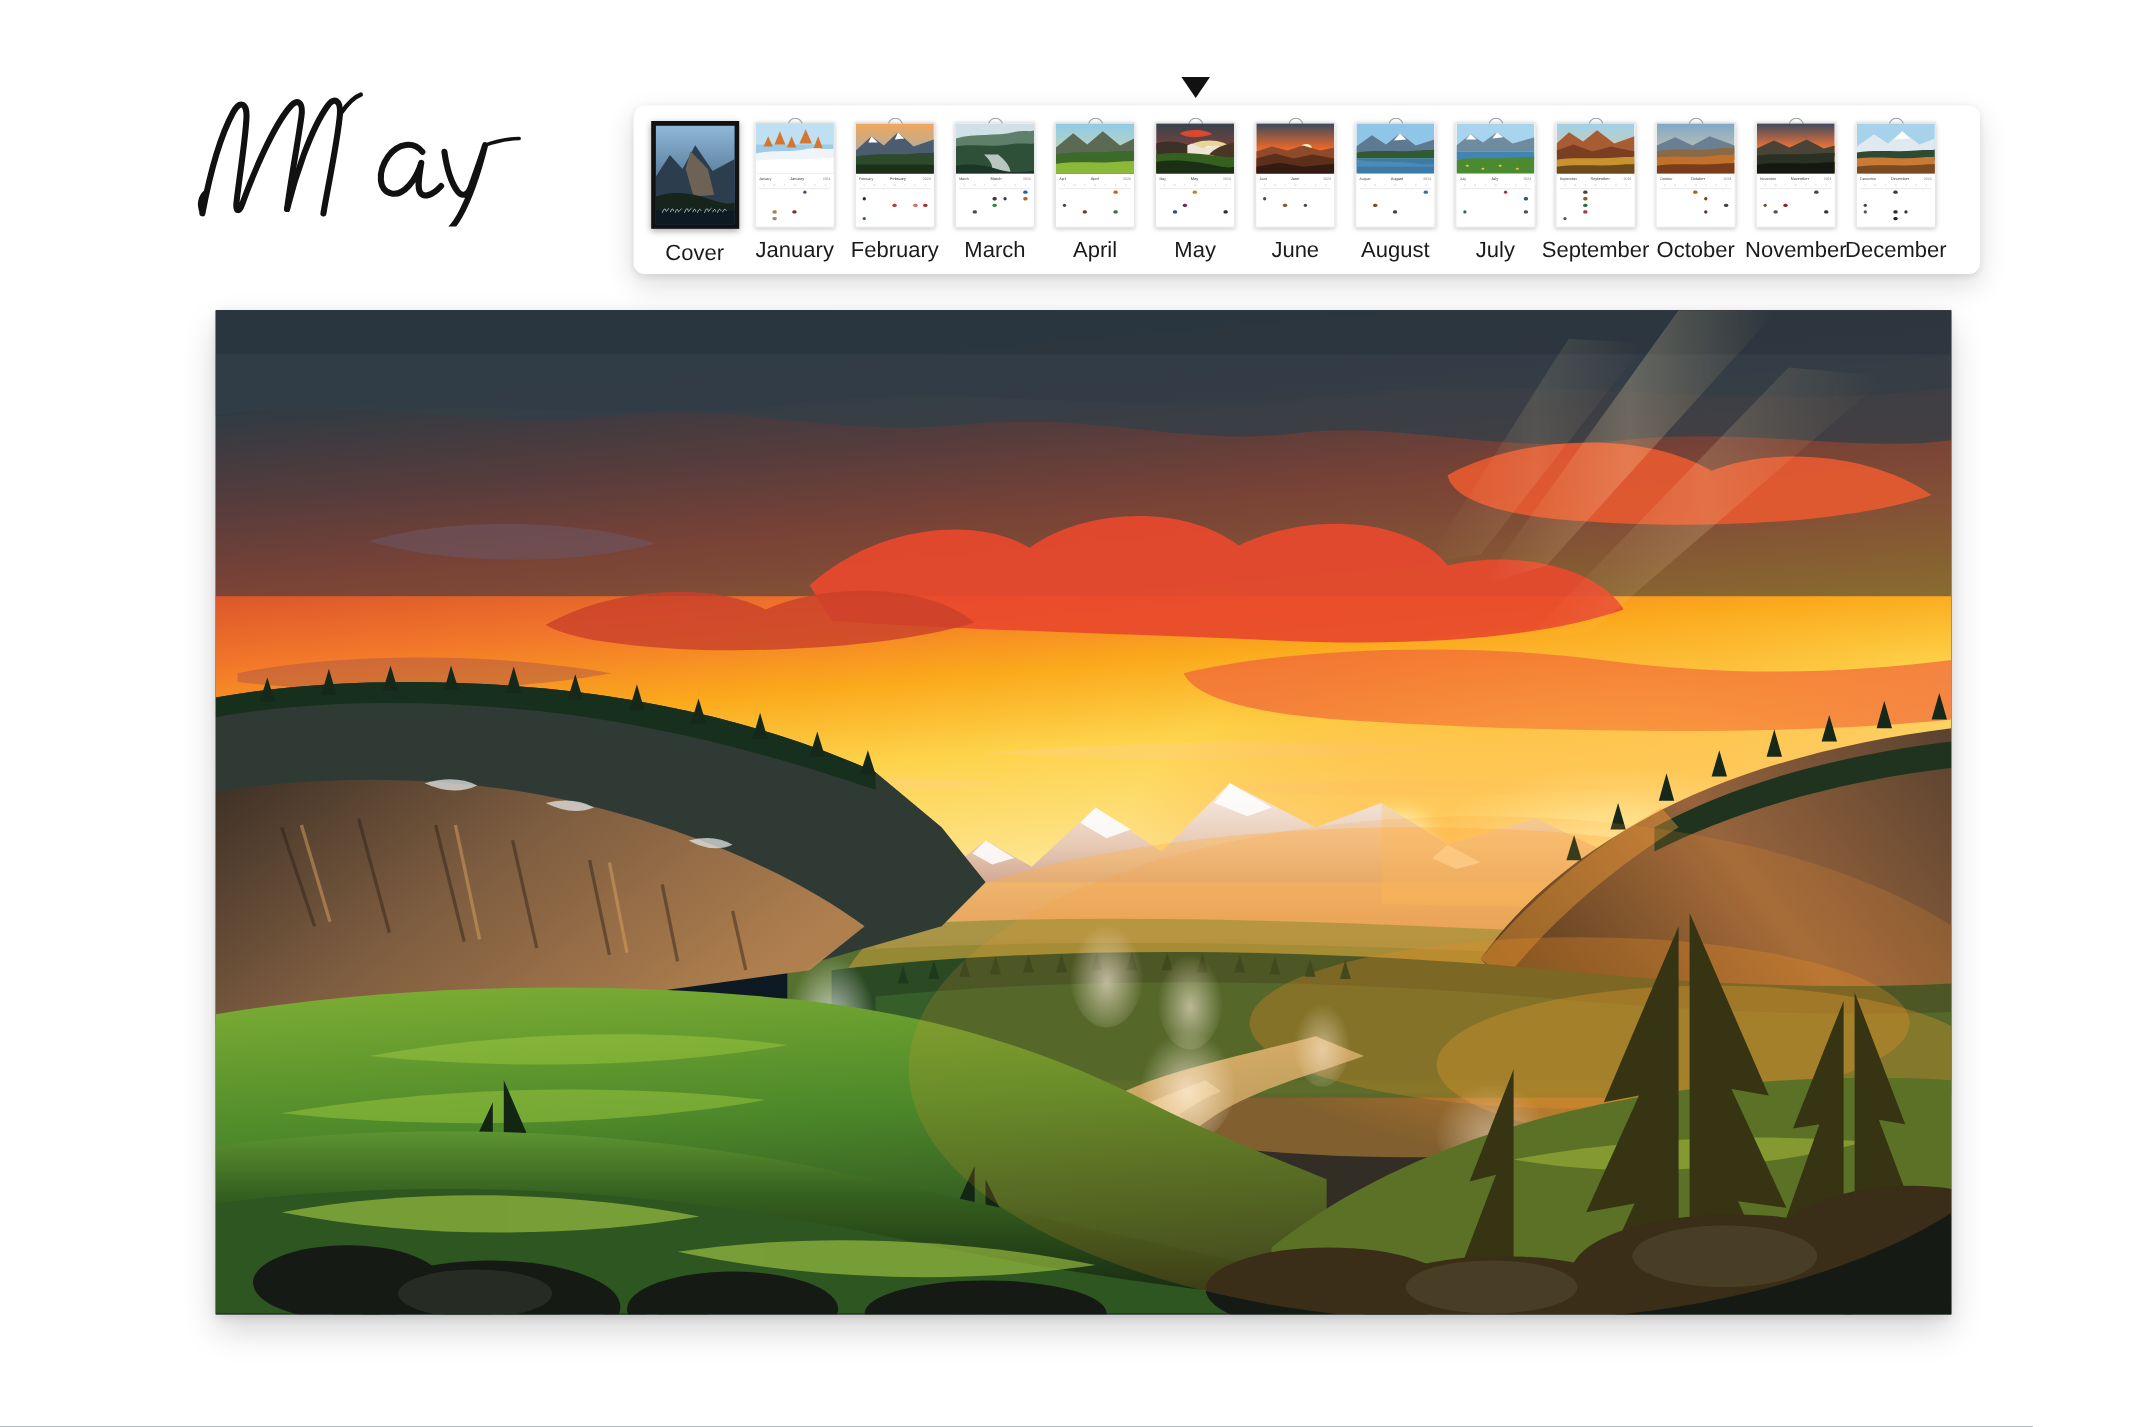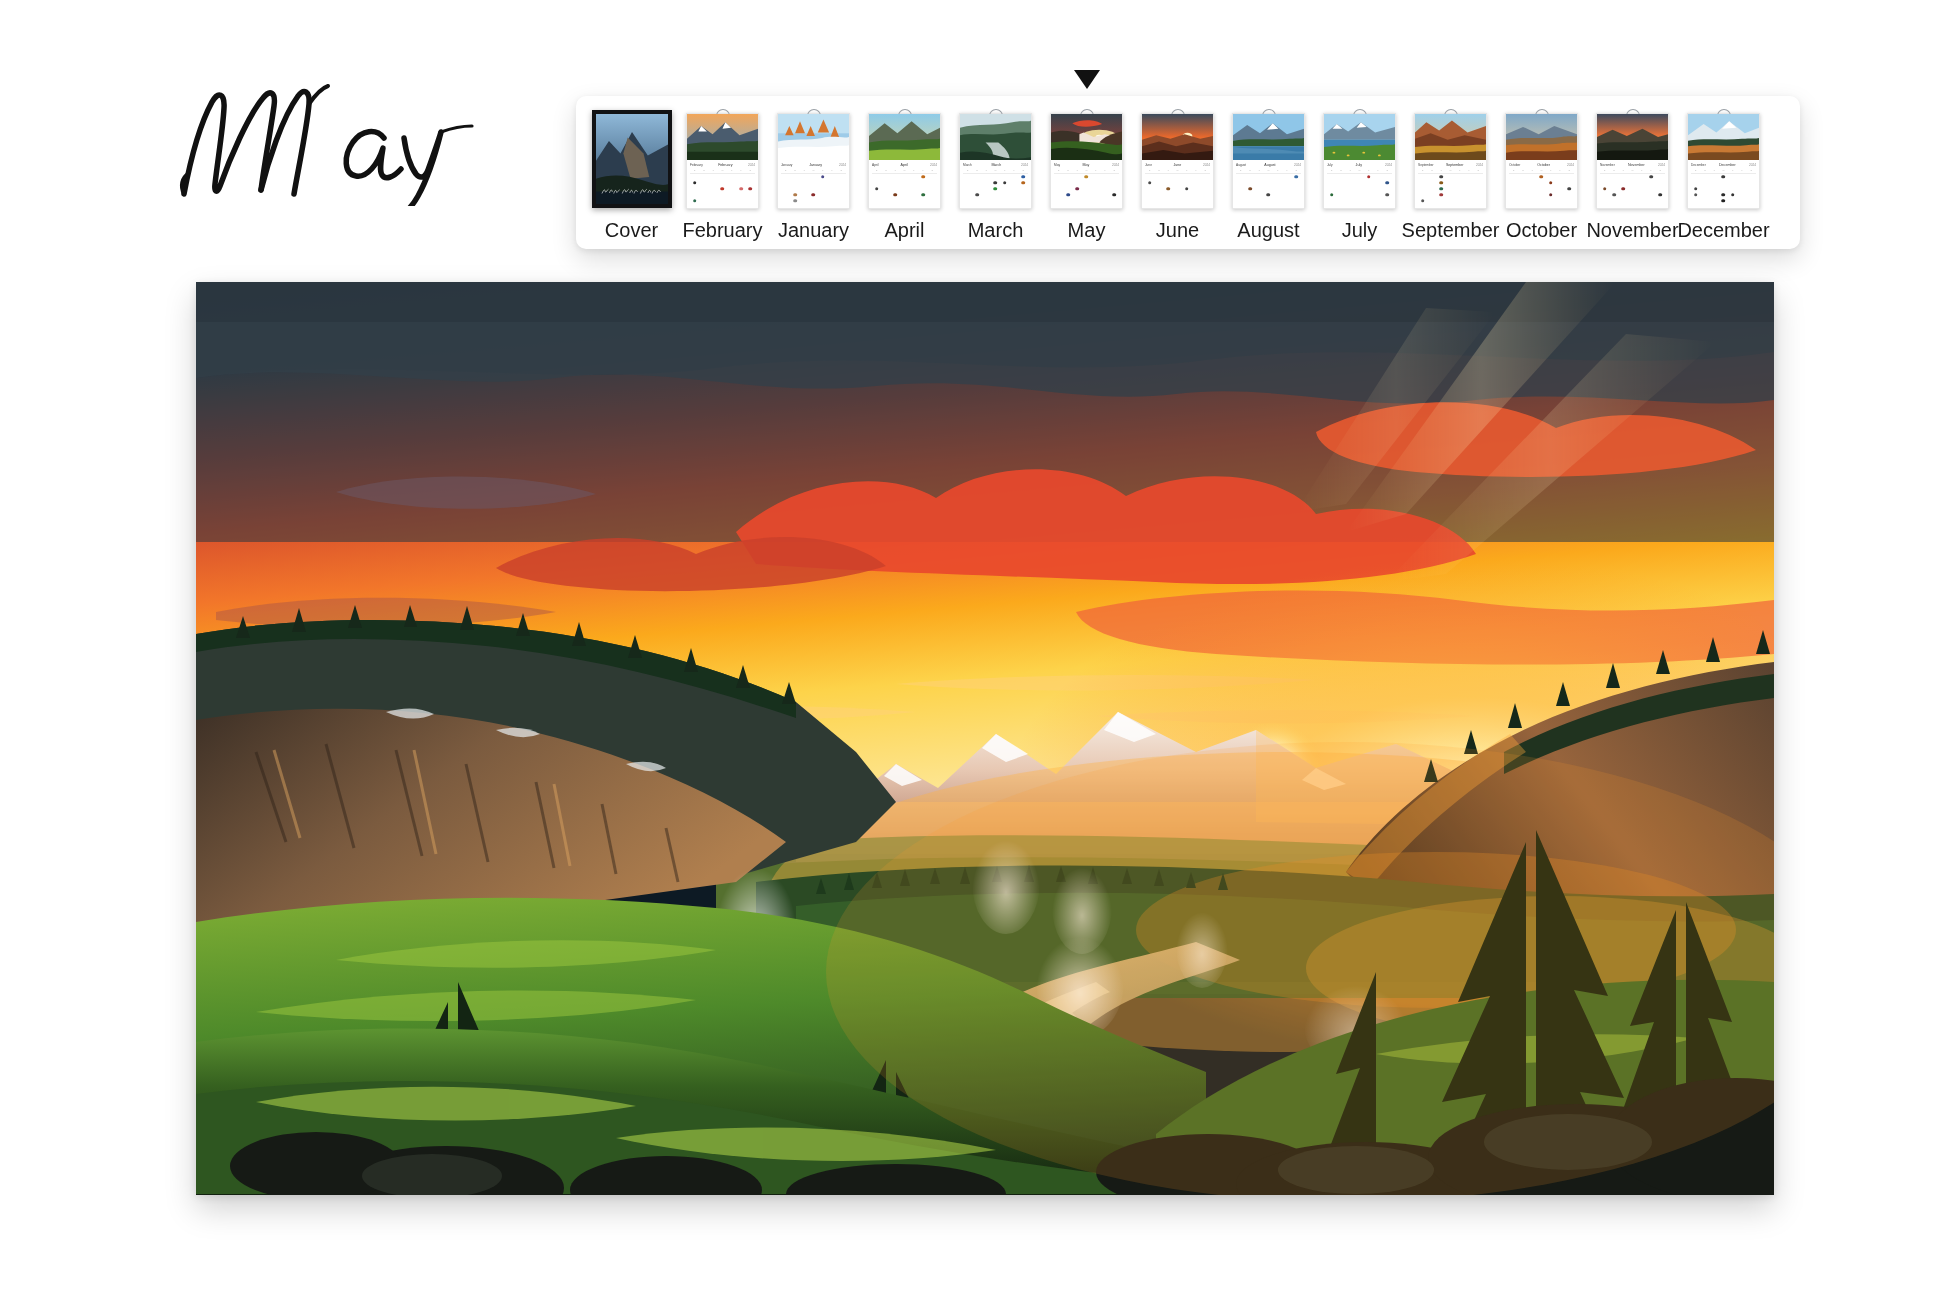--- a/index.html
+++ b/index.html
@@ -26,21 +26,21 @@
     left:576px; top:96px;
     width:1224px;
   }
   #thumb-strip{
     position:relative;
     background:#ffffff;
     border-radius:10px;
     box-shadow:0 10px 26px rgba(0,0,0,.14), 0 2px 6px rgba(0,0,0,.08);
     padding:14px 10px 6px 10px;
     display:flex;
-    align-items:flex-end;
+    align-items:center;
     justify-content:flex-start;
   }
   .thumb{
     width:89px;
     margin:0 1px;
     display:flex;
     flex-direction:column;
     align-items:center;
     cursor:pointer;
   }
@@ -196,20 +196,88 @@
                 </g>
               </svg></div></div>
         </div>
         <div class="thumb-label">Cover</div>
       </div>
       <div class="thumb">
         <div class="thumb-frame">
           <div class="wallcal">
             <div class="hanger"></div>
             <div class="wc-photo"><svg viewBox="0 0 100 100" preserveAspectRatio="none" width="100%" height="100%">
+                <rect width="100" height="100" fill="#9ecbe8"></rect>
+                <rect width="100" height="42" fill="#bfe0f2"></rect>
+                <path d="M10 46 l6 -20 l6 20z M24 42 l7 -26 l7 26z M40 48 l6 -22 l6 22z M56 40 l8 -28 l8 28z M74 50 l6 -24 l6 24z" fill="#d4762f"></path>
+                <path d="M0 60 C20 52 44 58 62 52 C80 46 92 54 100 50 V100 H0 Z" fill="#eef4f8"></path>
+                <path d="M0 74 C26 68 54 74 78 70 C90 68 96 70 100 68 V100 H0 Z" fill="#ffffff"></path>
+              </svg></div>
+            <div class="wc-grid">
+              <div class="wc-head">
+                <span class="mon">January</span>
+                <span class="scr">January</span>
+                <span class="yr">2024</span>
+              </div>
+              <div class="wc-dow">
+                <span>S</span>
+                <span>M</span>
+                <span>T</span>
+                <span>W</span>
+                <span>T</span>
+                <span>F</span>
+                <span>S</span>
+              </div>
+              <div class="wc-days">
+                <span>·</span>
+                <span>·</span>
+                <span>·</span>
+                <span>·</span>
+                <span class="dot" style="--dc: #4a4a8a;"></span>
+                <span>·</span>
+                <span>·</span>
+                <span>·</span>
+                <span>·</span>
+                <span>·</span>
+                <span>·</span>
+                <span>·</span>
+                <span>·</span>
+                <span>·</span>
+                <span>·</span>
+                <span>·</span>
+                <span>·</span>
+                <span>·</span>
+                <span>·</span>
+                <span>·</span>
+                <span>·</span>
+                <span>·</span>
+                <span class="dot" style="--dc: #b07a4a;"></span>
+                <span>·</span>
+                <span class="dot" style="--dc: #8a2b2b;"></span>
+                <span>·</span>
+                <span>·</span>
+                <span>·</span>
+                <span>·</span>
+                <span class="dot" style="--dc: #8a8a8a;"></span>
+                <span>·</span>
+                <span>·</span>
+                <span>·</span>
+                <span>·</span>
+                <span>·</span>
+              </div>
+            </div>
+          </div>
+        </div>
+        <div class="thumb-label">January</div>
+      </div>
+      <div class="thumb">
+        <div class="thumb-frame">
+          <div class="wallcal">
+            <div class="hanger"></div>
+            <div class="wc-photo"><svg viewBox="0 0 100 100" preserveAspectRatio="none" width="100%" height="100%">
                 <defs>
                   <linearGradient id="g2" x1="0" y1="0" x2="0" y2="1">
                     <stop offset="0" stop-color="#f2a65a"></stop>
                     <stop offset="1" stop-color="#7fb3d5"></stop>
                   </linearGradient>
                 </defs>
                 <rect width="100" height="100" fill="url(#g2)"></rect>
                 <path d="M0 54 L20 26 L36 44 L54 18 L74 46 L100 32 V100 H0 Z" fill="#4a5c6e"></path>
                 <path d="M54 18 L62 30 L50 32z M20 26 L28 38 L16 38z" fill="#ffffff"></path>
                 <path d="M0 66 C26 58 52 64 76 60 C88 58 96 60 100 58 V100 H0 Z" fill="#2d4a2c"></path>
@@ -270,82 +338,82 @@
             </div>
           </div>
         </div>
         <div class="thumb-label">February</div>
       </div>
       <div class="thumb">
         <div class="thumb-frame">
           <div class="wallcal">
             <div class="hanger"></div>
             <div class="wc-photo"><svg viewBox="0 0 100 100" preserveAspectRatio="none" width="100%" height="100%">
-                <rect width="100" height="100" fill="#9ecbe8"></rect>
-                <rect width="100" height="42" fill="#bfe0f2"></rect>
-                <path d="M10 46 l6 -20 l6 20z M24 42 l7 -26 l7 26z M40 48 l6 -22 l6 22z M56 40 l8 -28 l8 28z M74 50 l6 -24 l6 24z" fill="#d4762f"></path>
-                <path d="M0 60 C20 52 44 58 62 52 C80 46 92 54 100 50 V100 H0 Z" fill="#eef4f8"></path>
-                <path d="M0 74 C26 68 54 74 78 70 C90 68 96 70 100 68 V100 H0 Z" fill="#ffffff"></path>
+                <rect width="100" height="100" fill="#cfe0e6"></rect>
+                <path d="M0 30 C24 20 52 26 74 18 C88 13 96 18 100 14 V58 H0 Z" fill="#5e7f6a"></path>
+                <path d="M0 46 C22 40 46 48 68 42 C84 38 94 42 100 40 V100 H0 Z" fill="#2e4f38"></path>
+                <path d="M36 62 C44 74 50 86 44 100 L70 100 C70 84 62 72 54 62 Z" fill="#b8c7c2"></path>
+                <path d="M0 84 C20 78 40 84 56 92 C68 98 84 98 100 94 V100 H0 Z" fill="#1d3526"></path>
               </svg></div>
             <div class="wc-grid">
               <div class="wc-head">
-                <span class="mon">January</span>
-                <span class="scr">January</span>
+                <span class="mon">March</span>
+                <span class="scr">March</span>
                 <span class="yr">2024</span>
               </div>
               <div class="wc-dow">
                 <span>S</span>
                 <span>M</span>
                 <span>T</span>
                 <span>W</span>
                 <span>T</span>
                 <span>F</span>
                 <span>S</span>
               </div>
               <div class="wc-days">
                 <span>·</span>
                 <span>·</span>
                 <span>·</span>
                 <span>·</span>
-                <span class="dot" style="--dc: #4a4a8a;"></span>
-                <span>·</span>
-                <span>·</span>
-                <span>·</span>
-                <span>·</span>
-                <span>·</span>
-                <span>·</span>
-                <span>·</span>
-                <span>·</span>
-                <span>·</span>
-                <span>·</span>
-                <span>·</span>
-                <span>·</span>
-                <span>·</span>
-                <span>·</span>
-                <span>·</span>
-                <span>·</span>
-                <span>·</span>
-                <span class="dot" style="--dc: #b07a4a;"></span>
-                <span>·</span>
-                <span class="dot" style="--dc: #8a2b2b;"></span>
-                <span>·</span>
-                <span>·</span>
-                <span>·</span>
-                <span>·</span>
-                <span class="dot" style="--dc: #8a8a8a;"></span>
+                <span>·</span>
+                <span>·</span>
+                <span class="dot" style="--dc: #2e5fa3;"></span>
+                <span>·</span>
+                <span>·</span>
+                <span>·</span>
+                <span class="dot" style="--dc: #3a3a3a;"></span>
+                <span class="dot" style="--dc: #3a3a3a;"></span>
+                <span>·</span>
+                <span class="dot" style="--dc: #b5651d;"></span>
+                <span>·</span>
+                <span>·</span>
+                <span>·</span>
+                <span class="dot" style="--dc: #2e8b3a;"></span>
+                <span>·</span>
+                <span>·</span>
+                <span>·</span>
+                <span>·</span>
+                <span class="dot" style="--dc: #4a4a4a;"></span>
+                <span>·</span>
+                <span>·</span>
+                <span>·</span>
+                <span>·</span>
+                <span>·</span>
+                <span>·</span>
+                <span>·</span>
                 <span>·</span>
                 <span>·</span>
                 <span>·</span>
                 <span>·</span>
                 <span>·</span>
               </div>
             </div>
           </div>
         </div>
-        <div class="thumb-label">January</div>
+        <div class="thumb-label">March</div>
       </div>
       <div class="thumb">
         <div class="thumb-frame">
           <div class="wallcal">
             <div class="hanger"></div>
             <div class="wc-photo"><svg viewBox="0 0 100 100" preserveAspectRatio="none" width="100%" height="100%">
                 <defs>
                   <linearGradient id="g4" x1="0" y1="0" x2="0" y2="1">
                     <stop offset="0" stop-color="#8ecbe8"></stop>
                     <stop offset="1" stop-color="#e0d99a"></stop>
@@ -405,88 +473,20 @@
                 <span>·</span>
                 <span>·</span>
                 <span>·</span>
                 <span>·</span>
                 <span>·</span>
               </div>
             </div>
           </div>
         </div>
         <div class="thumb-label">April</div>
-      </div>
-      <div class="thumb">
-        <div class="thumb-frame">
-          <div class="wallcal">
-            <div class="hanger"></div>
-            <div class="wc-photo"><svg viewBox="0 0 100 100" preserveAspectRatio="none" width="100%" height="100%">
-                <rect width="100" height="100" fill="#cfe0e6"></rect>
-                <path d="M0 30 C24 20 52 26 74 18 C88 13 96 18 100 14 V58 H0 Z" fill="#5e7f6a"></path>
-                <path d="M0 46 C22 40 46 48 68 42 C84 38 94 42 100 40 V100 H0 Z" fill="#2e4f38"></path>
-                <path d="M36 62 C44 74 50 86 44 100 L70 100 C70 84 62 72 54 62 Z" fill="#b8c7c2"></path>
-                <path d="M0 84 C20 78 40 84 56 92 C68 98 84 98 100 94 V100 H0 Z" fill="#1d3526"></path>
-              </svg></div>
-            <div class="wc-grid">
-              <div class="wc-head">
-                <span class="mon">March</span>
-                <span class="scr">March</span>
-                <span class="yr">2024</span>
-              </div>
-              <div class="wc-dow">
-                <span>S</span>
-                <span>M</span>
-                <span>T</span>
-                <span>W</span>
-                <span>T</span>
-                <span>F</span>
-                <span>S</span>
-              </div>
-              <div class="wc-days">
-                <span>·</span>
-                <span>·</span>
-                <span>·</span>
-                <span>·</span>
-                <span>·</span>
-                <span>·</span>
-                <span class="dot" style="--dc: #2e5fa3;"></span>
-                <span>·</span>
-                <span>·</span>
-                <span>·</span>
-                <span class="dot" style="--dc: #3a3a3a;"></span>
-                <span class="dot" style="--dc: #3a3a3a;"></span>
-                <span>·</span>
-                <span class="dot" style="--dc: #b5651d;"></span>
-                <span>·</span>
-                <span>·</span>
-                <span>·</span>
-                <span class="dot" style="--dc: #2e8b3a;"></span>
-                <span>·</span>
-                <span>·</span>
-                <span>·</span>
-                <span>·</span>
-                <span class="dot" style="--dc: #4a4a4a;"></span>
-                <span>·</span>
-                <span>·</span>
-                <span>·</span>
-                <span>·</span>
-                <span>·</span>
-                <span>·</span>
-                <span>·</span>
-                <span>·</span>
-                <span>·</span>
-                <span>·</span>
-                <span>·</span>
-                <span>·</span>
-              </div>
-            </div>
-          </div>
-        </div>
-        <div class="thumb-label">March</div>
       </div>
       <div class="thumb">
         <div class="thumb-frame">
           <div class="wallcal">
             <div class="hanger"></div>
             <div class="wc-photo"><svg viewBox="0 0 100 100" preserveAspectRatio="none" width="100%" height="100%">
                 <defs>
                   <linearGradient id="g5" x1="0" y1="0" x2="0" y2="1">
                     <stop offset="0" stop-color="#36424c"></stop>
                     <stop offset="34" stop-color="#c0402a"></stop>

